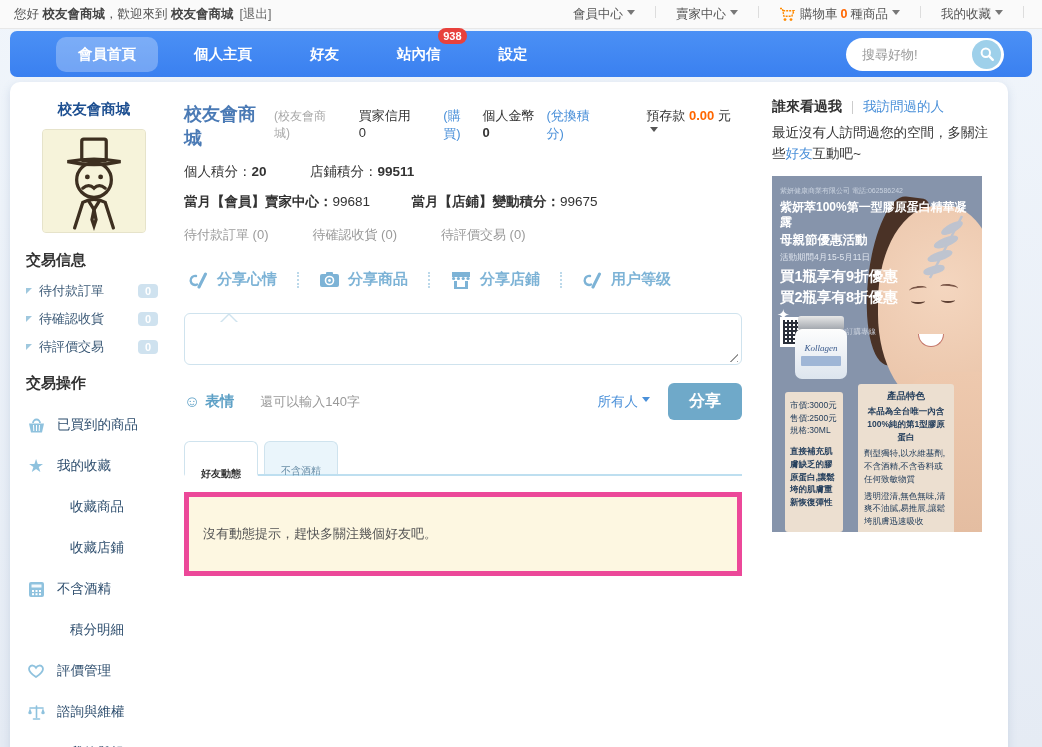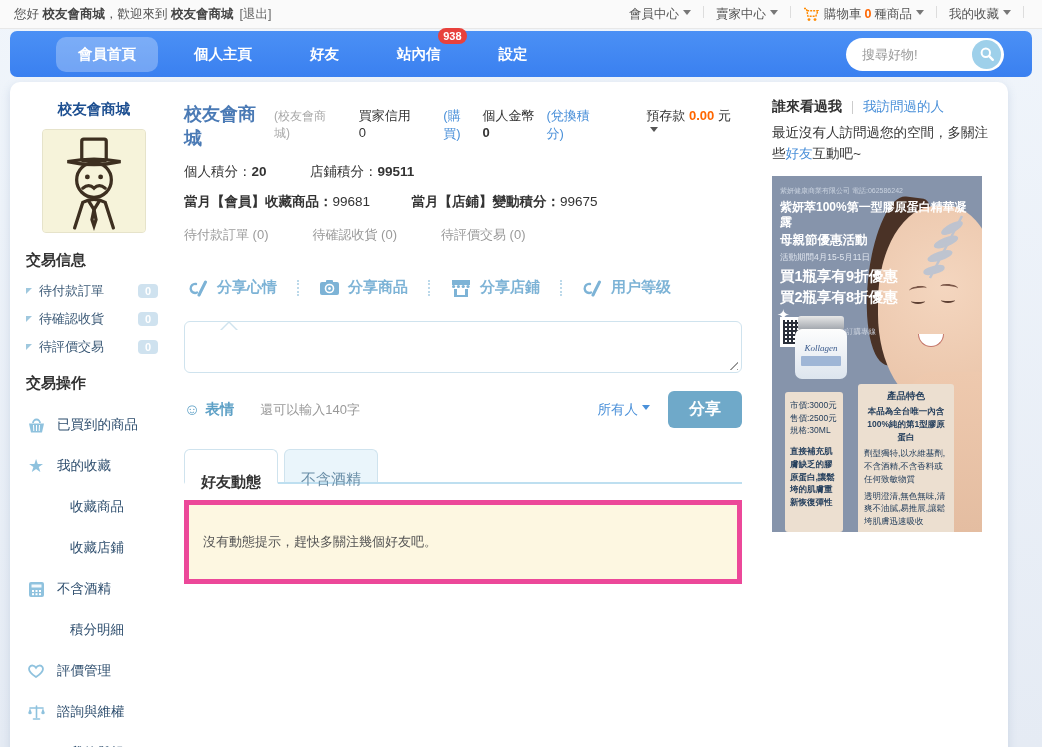--- a/index.html
+++ b/index.html
@@ -6,21 +6,21 @@
   html,body { width:1042px; height:747px; }
   body {
     font-family: "Liberation Sans", "DejaVu Sans", sans-serif;
     background: linear-gradient(180deg,#f0f5fb 0%,#e5ebf4 100%);
     color:#333; overflow:hidden;
   }
   
   .topbar { height:29px; background:#fafafa; border-bottom:1px solid #e8e8e8;
     display:flex; align-items:center; padding:0 14px; font-size:12.5px; color:#555; }
   .topbar b { color:#444; }
-  .topbar-right { margin-left:auto; display:flex; align-items:flex-start; gap:8px; }
+  .topbar-right { margin-left:auto; display:flex; align-items:flex-start; gap:16px; }
   .tb-sep { width:1px; height:12px; background:#ddd; margin:0 4px; }
   .caret { display:inline-block; width:0; height:0; border:4px solid transparent;
     border-top:5px solid #777; margin-left:4px; vertical-align:1px; }
   .tb-link { cursor:pointer; display:flex; align-items:center; }
   .cart-count { color:#ff6600; font-weight:bold; margin:0 3px; }
   .logout { margin-left:6px; color:#666; cursor:pointer; }
 
   
   .navbar { margin:2px 10px 0; height:46px; border-radius:7px;
     background:linear-gradient(180deg,#4b90f5,#3a80f0);
@@ -67,21 +67,21 @@
   .p-buy { font-size:13px; margin-left:28px; }
   .p-coin { font-size:13px; margin-left:6px; }
   .p-exch { font-size:13px; margin-left:4px; }
   .p-dep { font-size:13px; margin-left:42px; color:#333; }
   .orange { color:#ff6600; font-weight:bold; }
   .hline2 { margin-top:13px; font-size:13.5px; color:#333; }
   .hline2 .gap { display:inline-block; width:36px; }
   .hline3 { margin-top:12px; font-size:13.5px; color:#333; }
   .hline3 b { font-weight:bold; }
   .hline4 { margin-top:15px; display:flex; gap:44px; font-size:13px; color:#9a9a9a; }
-  .share-row { margin-top:34px; display:flex; align-items:center; }
+  .share-row { margin-top:26px; display:flex; align-items:center; }
   .share-tab { display:flex; align-items:center; gap:8px; color:#7db3d6; font-weight:bold;
     font-size:15px; padding:0 20px; cursor:pointer; }
   .share-tab:first-child { padding-left:4px; }
   .share-sep { border-left:2px dotted #bcd9ea; height:16px; }
   .composer { position:relative; margin-top:24px; }
   .bubble-tip { position:absolute; left:36px; top:-9px; width:0; height:0;
     border:9px solid transparent; border-bottom:9px solid #cfe3ee; }
   .bubble-tip-in { position:absolute; left:38px; top:-5px; width:0; height:0;
     border:7px solid transparent; border-bottom:7px solid #fff; z-index:2; }
   .composer textarea { width:100%; height:52px; border:1px solid #cfe3ee; border-radius:6px;
@@ -91,21 +91,21 @@
     clip-path:polygon(100% 0,100% 100%,0 100%); }
   .toolbar { display:flex; align-items:center; margin-top:14px; }
   .emoji-btn { display:flex; align-items:center; gap:5px; color:#5da0c6; font-size:14.5px; font-weight:bold; cursor:pointer; }
   .smiley { font-size:16px; line-height:16px; }
   .counter { margin-left:26px; color:#999; font-size:13px;text-align:center; }
   .audience { margin-left:auto; color:#4a90d9; font-size:13.5px; display:flex; align-items:center; cursor:pointer; }
   .audience .caret { border-top-color:#4a90d9; }
   .share-btn { margin-left:18px; background:#6fa9c9; color:#fff; font-weight:bold; font-size:16px;
     border:none; border-radius:6px; padding:8px 21px; cursor:pointer; font-family:inherit; }
   .feed-tabs { margin-top:22px; border-bottom:2px solid #bedff0; display:flex; align-items:flex-end; height:34px; }
-  .ftab { padding:16px 16px; font-size:15px; cursor:pointer; border-radius:6px 6px 0 0; }
+  .ftab { padding:16px 16px; font-size:10px; cursor:pointer; border-radius:6px 6px 0 0; }
   .ftab.active { background:#fff; border:1px solid #cfe3ee; border-bottom:2px solid #fff;
     margin-bottom:-2px; font-weight:bold; color:#333; line-height:32px; height:34px; z-index:2; }
   .ftab.inactive { background:#eaf5fb; border:1px solid #cfe3ee; border-bottom:none;
     color:#6b8fa8; line-height:26px; height:27px; margin-left:6px; }
   .notice { margin-top:16px; background:#fdf7e1; border:5px solid #ec4899; padding:28px 14px;
     font-size:13px; color:#555; }
 
   
   .right-col { width:250px; flex-shrink:0; padding:6px 20px 0 14px; }
   .vis-head { display:flex; align-items:center; gap:10px; }
@@ -354,21 +354,21 @@
         <span>元</span>
         <span class="caret" style="border-top-color:#555"></span>
       </span>
     </div>
     <div class="hline2">
       <span>個人積分：</span><b>20</b>
       <span class="gap"></span>
       <span>店鋪積分：</span><b>99511</b>
     </div>
     <div class="hline3">
-      <b>當月【會員】收藏商品：</b><span>99681</span>
+      <b>當月【會員】賣家中心：</b><span>99681</span>
       <span class="gap" style="display:inline-block;width:34px"></span>
       <b>當月【店鋪】變動積分：</b><span>99675</span>
     </div>
     <div class="hline4">
       <span>待付款訂單 (0)</span>
       <span>待確認收貨 (0)</span>
       <span>待評價交易 (0)</span>
     </div>
 
     <div class="share-row">

